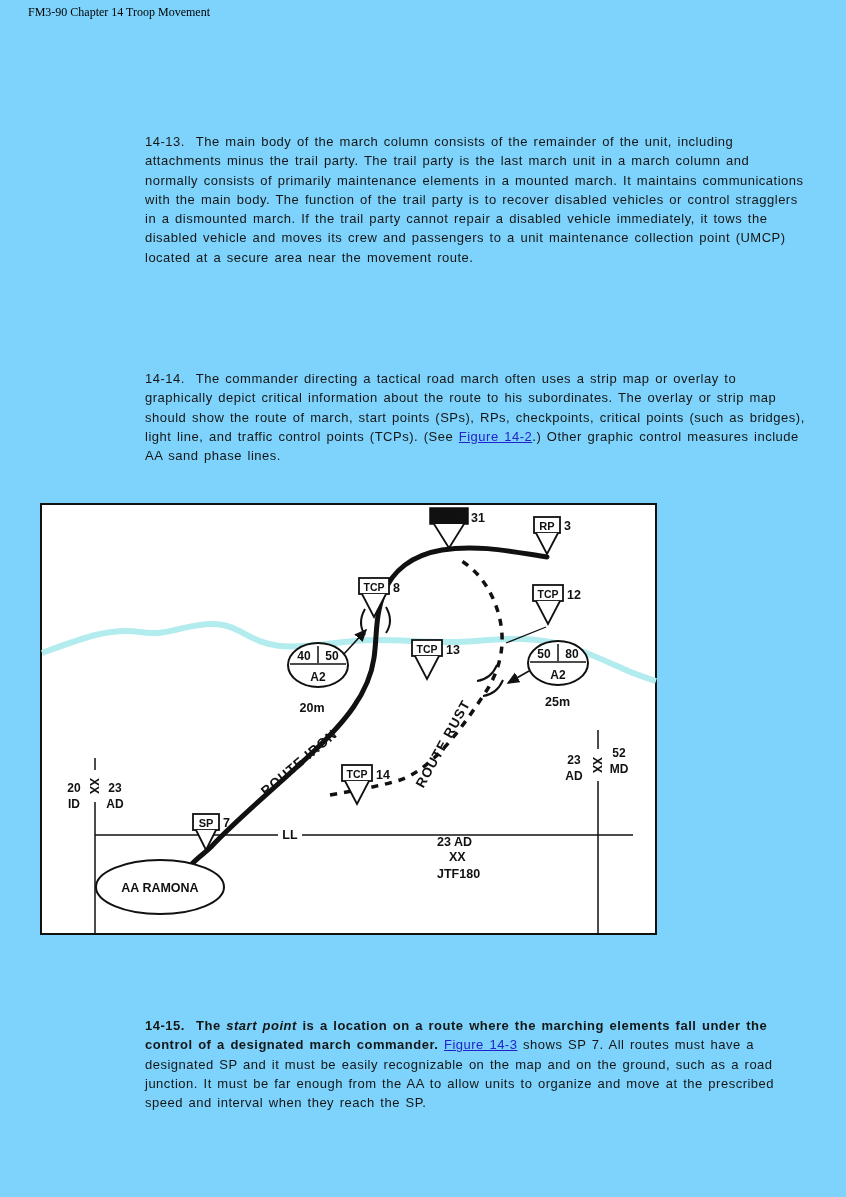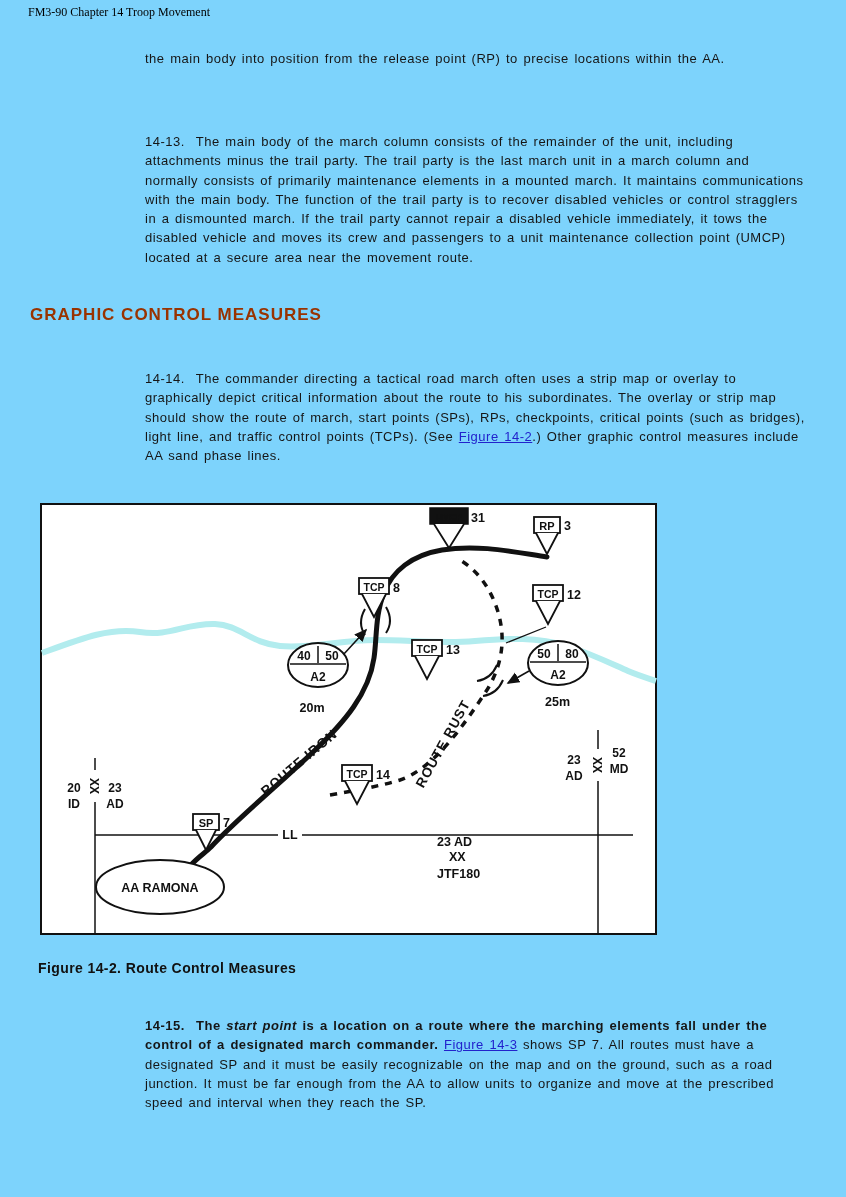--- a/index.html
+++ b/index.html
@@ -34,25 +34,23 @@
   }
   svg text { font-family:"Liberation Sans", sans-serif; fill:#111; font-weight:bold; }
 </style>
 </head>
 <body>
 
 <div class="page">
 
   <div class="doc-header">FM3-90 Chapter 14 Troop Movement</div>
 
-  <p class="body-copy p-intro">the main body into position from the release point (RP) to precise locations within the AA.</p>
 
   <p class="body-copy p-1413">14-13.  The main body of the march column consists of the remainder of the unit, including attachments minus the trail party. The trail party is the last march unit in a march column and normally consists of primarily maintenance elements in a mounted march. It maintains communications with the main body. The function of the trail party is to recover disabled vehicles or control stragglers in a dismounted march. If the trail party cannot repair a disabled vehicle immediately, it tows the disabled vehicle and moves its crew and passengers to a unit maintenance collection point (UMCP) located at a secure area near the movement route.</p>
 
-  <h1 class="section-heading">GRAPHIC CONTROL MEASURES</h1>
 
   <p class="body-copy p-1414"><span>14-14.  The commander directing a tactical road march often uses a strip map or overlay to graphically depict critical information about the route to his subordinates. The overlay or strip map should show the route of march, start points (SPs), RPs, checkpoints, critical points (such as bridges), light line, and traffic control points (TCPs). (See </span><a class="doc-link" href="#">Figure 14-2</a><span>.) Other graphic control measures include AA sand phase lines.</span></p>
 
   <div class="figure-wrap">
     <svg width="617" height="432" viewBox="0 0 617 432">
       <defs>
         <marker id="arrow" markerWidth="9" markerHeight="8" refX="7" refY="3.5" orient="auto">
           <path d="M0,0 L8,3.5 L0,7 Z" fill="#111"></path>
         </marker>
       </defs>
@@ -183,17 +181,16 @@
         <text x="397" y="375" font-size="12.5">JTF180</text>
       </g>
 
       <g>
         <ellipse cx="120" cy="384" rx="64" ry="27" fill="#fff" stroke="#111" stroke-width="2"></ellipse>
         <text x="120" y="389" font-size="12.5" text-anchor="middle">AA RAMONA</text>
       </g>
     </svg>
   </div>
 
-  <div class="figure-caption">Figure 14-2. Route Control Measures</div>
 
   <p class="body-copy p-1415"><span class="bold">14-15.  The </span><span class="bold-italic">start point</span><span class="bold"> is a location on a route where the marching elements fall under the control of a designated march commander. </span><a class="doc-link" href="#">Figure 14-3</a><span> shows SP 7. All routes must have a designated SP and it must be easily recognizable on the map and on the ground, such as a road junction. It must be far enough from the AA to allow units to organize and move at the prescribed speed and interval when they reach the SP.</span></p>
 
 </div>
 
 </body></html>

